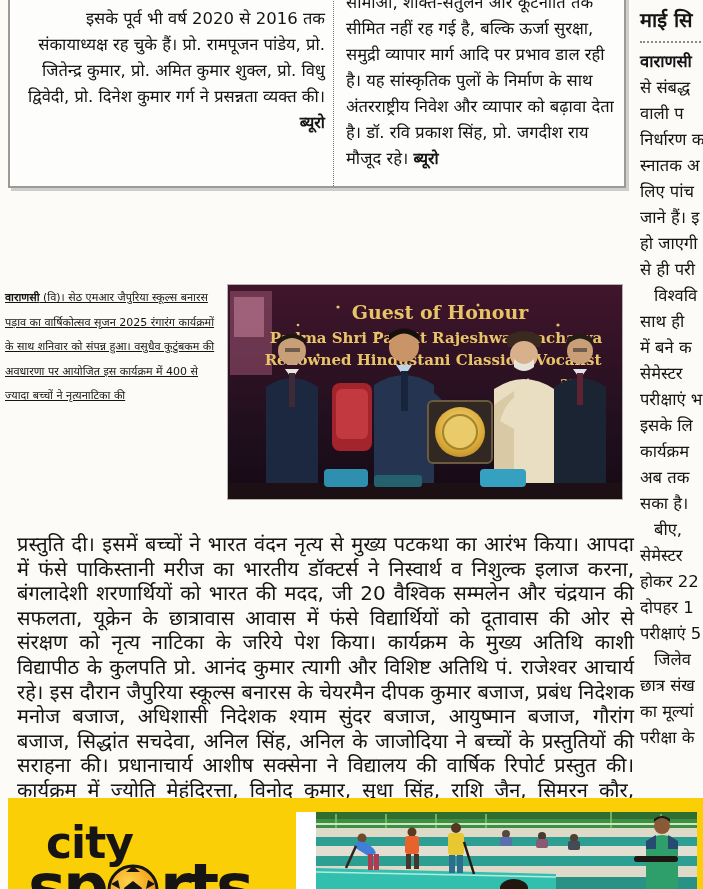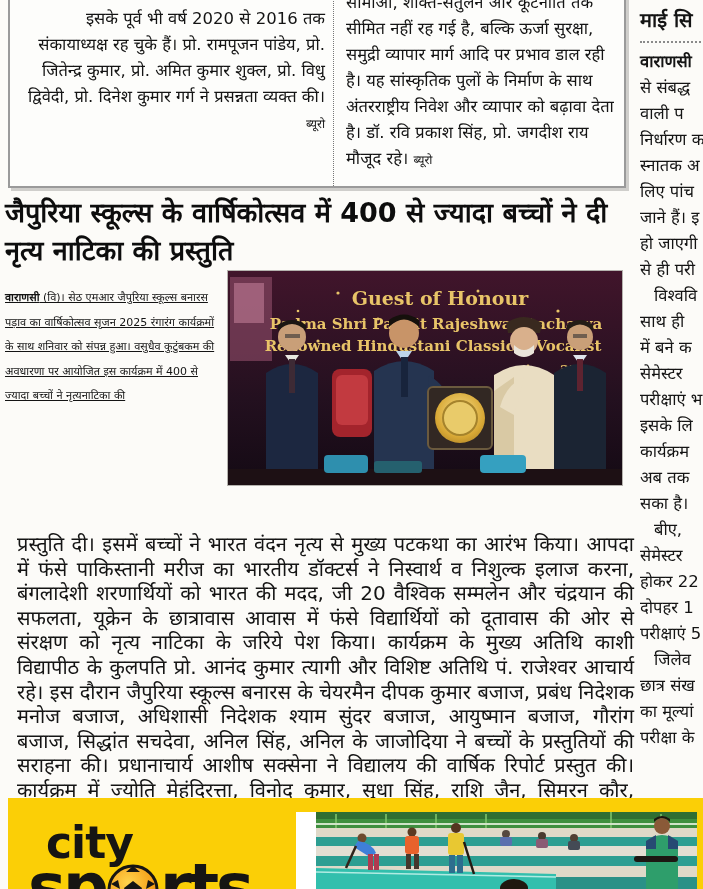--- a/index.html
+++ b/index.html
@@ -4,31 +4,31 @@
 <style>
   html,body{margin:0;padding:0;background:#e8e6e0;}
   #page{position:relative;width:703px;height:889px;background:#fcfbf8;overflow:hidden;
         font-family:"DejaVu Sans","Liberation Sans",sans-serif;color:#141414;}
   
   #topbox{position:absolute;left:8px;top:-26px;width:614px;height:210px;background:#fdfdfb;
           border:2px solid #9a9a9a;box-shadow:3px 3px 0 #cfcecb;display:flex;overflow:hidden;}
   .tb-col{font-size:16.5px;line-height:26px;font-weight:500;}
   #tb-left{width:305px;padding:30px 8px 0 10px;text-align:right;}
   #tb-right{flex:1;padding:14px 4px 0 12px;border-left:1px dotted #777;text-align:left;}
-  .byline{font-size:12px;font-weight:400;}
+  .byline{font-size:16px;font-weight:700;}
   
   #headline{position:absolute;left:5px;top:194px;width:625px;font-size:27px;line-height:38px;
             font-weight:700;color:#0d0d0d;}
   
   #lead-col{position:absolute;left:5px;top:286px;width:218px;font-size:11px;line-height:24.6px;text-decoration:underline;}
   #lead-col b{font-weight:700;}
   #body-para{position:absolute;left:5px;top:532px;width:617px;font-size:20px;line-height:24.6px;
              text-align:justify;margin-left:12px;}
   
-  #photo1{position:absolute;left:227px;top:270px;width:394px;height:214px;border:1px solid #b5b3ae;
+  #photo1{position:absolute;left:227px;top:284px;width:394px;height:214px;border:1px solid #b5b3ae;
           background:#2a0f1d;}
   
   #rail{position:absolute;left:640px;top:6px;width:190px;}
   #rail-head{font-size:20px;font-weight:700;white-space:nowrap;}
   #rail-rule{border:0;border-top:2px dotted #8a8a8a;margin:8px 0 6px 0;width:160px;}
   .rail-line{font-size:16.5px;line-height:26px;white-space:nowrap;}
   .rail-line.b{font-weight:700;}
   .rail-line.ind{padding-left:14px;}
   
   #banner{position:absolute;left:8px;top:798px;width:695px;height:91px;background:#fbcf06;}
@@ -48,21 +48,20 @@
 
   <div id="topbox">
     <div id="tb-left" class="tb-col"><span>इसके पूर्व भी वर्ष 2020 से 2016 तक संकायाध्यक्ष रह चुके हैं। प्रो. रामपूजन पांडेय, प्रो. जितेन्द्र कुमार, प्रो. अमित कुमार शुक्ल, प्रो. विधु द्विवेदी, प्रो. दिनेश कुमार गर्ग ने प्रसन्नता व्यक्त की।</span>
       <span class="byline">ब्यूरो</span>
     </div>
     <div id="tb-right" class="tb-col"><span>सीमाओं, शक्ति-संतुलन और कूटनीति तक सीमित नहीं रह गई है, बल्कि ऊर्जा सुरक्षा, समुद्री व्यापार मार्ग आदि पर प्रभाव डाल रही है। यह सांस्कृतिक पुलों के निर्माण के साथ अंतरराष्ट्रीय निवेश और व्यापार को बढ़ावा देता है। डॉ. रवि प्रकाश सिंह, प्रो. जगदीश राय मौजूद रहे।</span>
       <span class="byline">ब्यूरो</span>
     </div>
   </div>
 
-  <div id="headline">जैपुरिया स्कूल्स के वार्षिकोत्सव में 400 से ज्यादा बच्चों ने दी नृत्य नाटिका की प्रस्तुति</div>
 
   <div id="lead-col">
     <b>वाराणसी</b><span> (वि)। सेठ एमआर जैपुरिया स्कूल्स बनारस पड़ाव का वार्षिकोत्सव सृजन 2025 रंगारंग कार्यक्रमों के साथ शनिवार को संपन्न हुआ। वसुधैव कुटुंबकम की अवधारणा पर आयोजित इस कार्यक्रम में 400 से ज्यादा बच्चों ने नृत्यनाटिका की</span>
   </div>
 
   <div id="photo1">
     <svg width="394" height="214" viewBox="0 0 394 214">
       <defs>
         <linearGradient id="stage" x1="0" y1="0" x2="0" y2="1">
           <stop offset="0" stop-color="#41152b"></stop>

